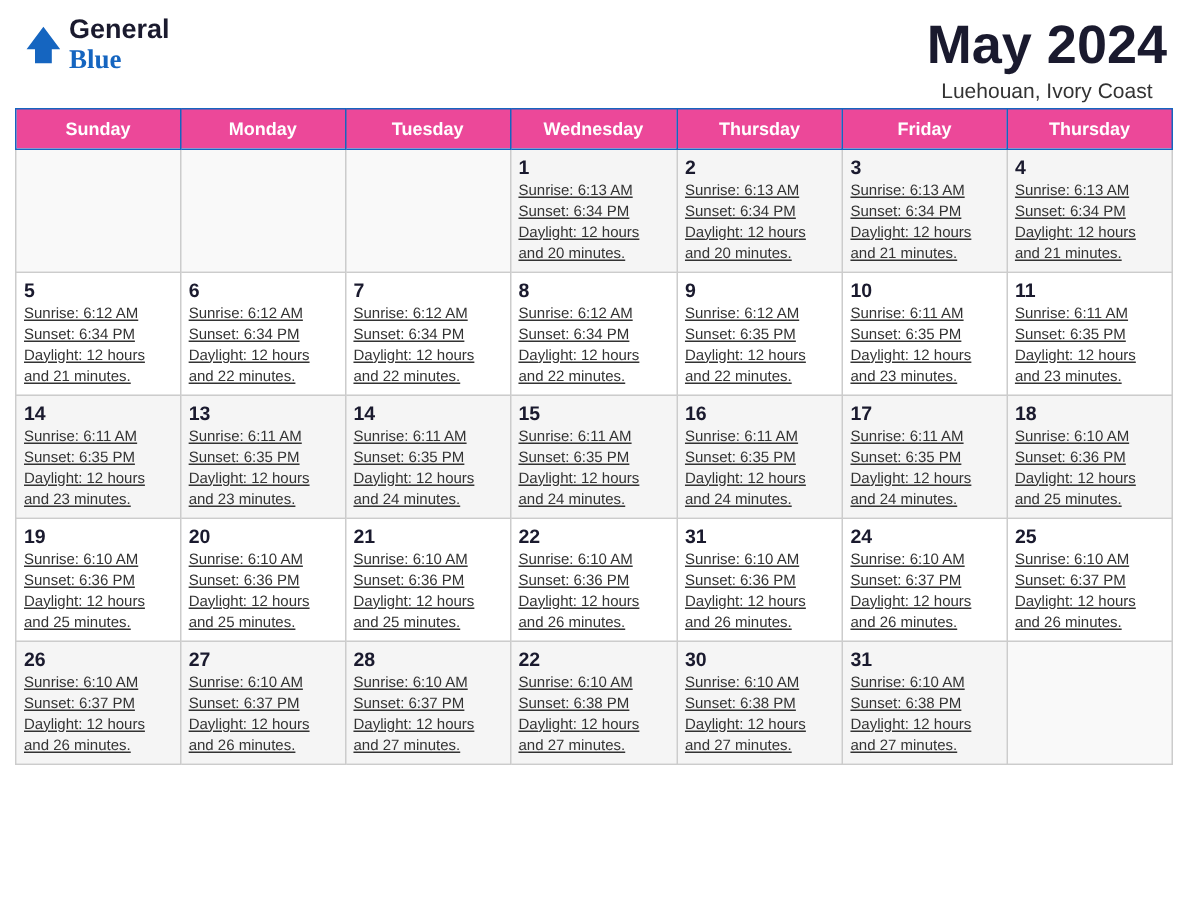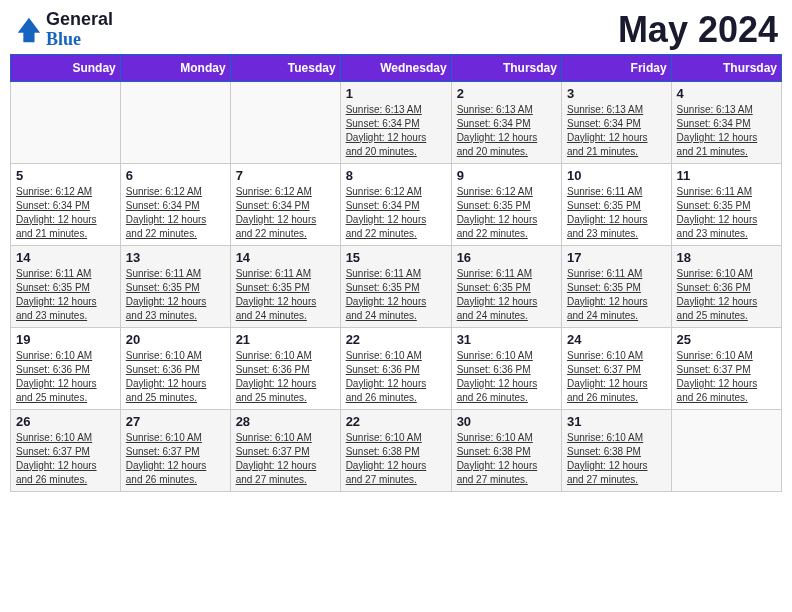--- a/index.html
+++ b/index.html
@@ -50,26 +50,26 @@
       font-size: 14px;
       color: #333;
       margin-top: 2px;
     }
     .calendar {
       width: 100%;
       border-collapse: collapse;
       border: 1px solid #ccc;
     }
     .calendar th {
-      background-color: #6d28d9;
+      background-color: #ec4899;
       color: white;
       font-size: 12px;
       font-weight: bold;
       padding: 6px 4px;
-      text-align: right;
+      text-align: center;
       border: 1px solid #1565c0;
     }
     .calendar td {
       vertical-align: top;
       border: 1px solid #ccc;
       padding: 4px 5px;
       width: 113px;
       min-height: 90px;
       font-size: 10px;
       color: #333;
@@ -106,20 +106,21 @@
     <svg class="logo-icon" viewBox="0 0 30 30">
       <polygon points="16,2 28,18 22,18 22,28 10,28 10,18 4,18" fill="#1565c0"></polygon>
     </svg>
     <div class="logo-text">
       <span>General</span>
       <span class="logo-blue">Blue</span>
     </div>
   </div>
   <div class="title-block">
     <div class="month-title">May 2024</div>
+    <div class="location">Luehouan, Ivory Coast</div>
   </div>
 </div>
 
 <table class="calendar">
   <thead>
     <tr>
     <th>Sunday</th>
         <th>Monday</th>
         <th>Tuesday</th>
         <th>Wednesday</th>

